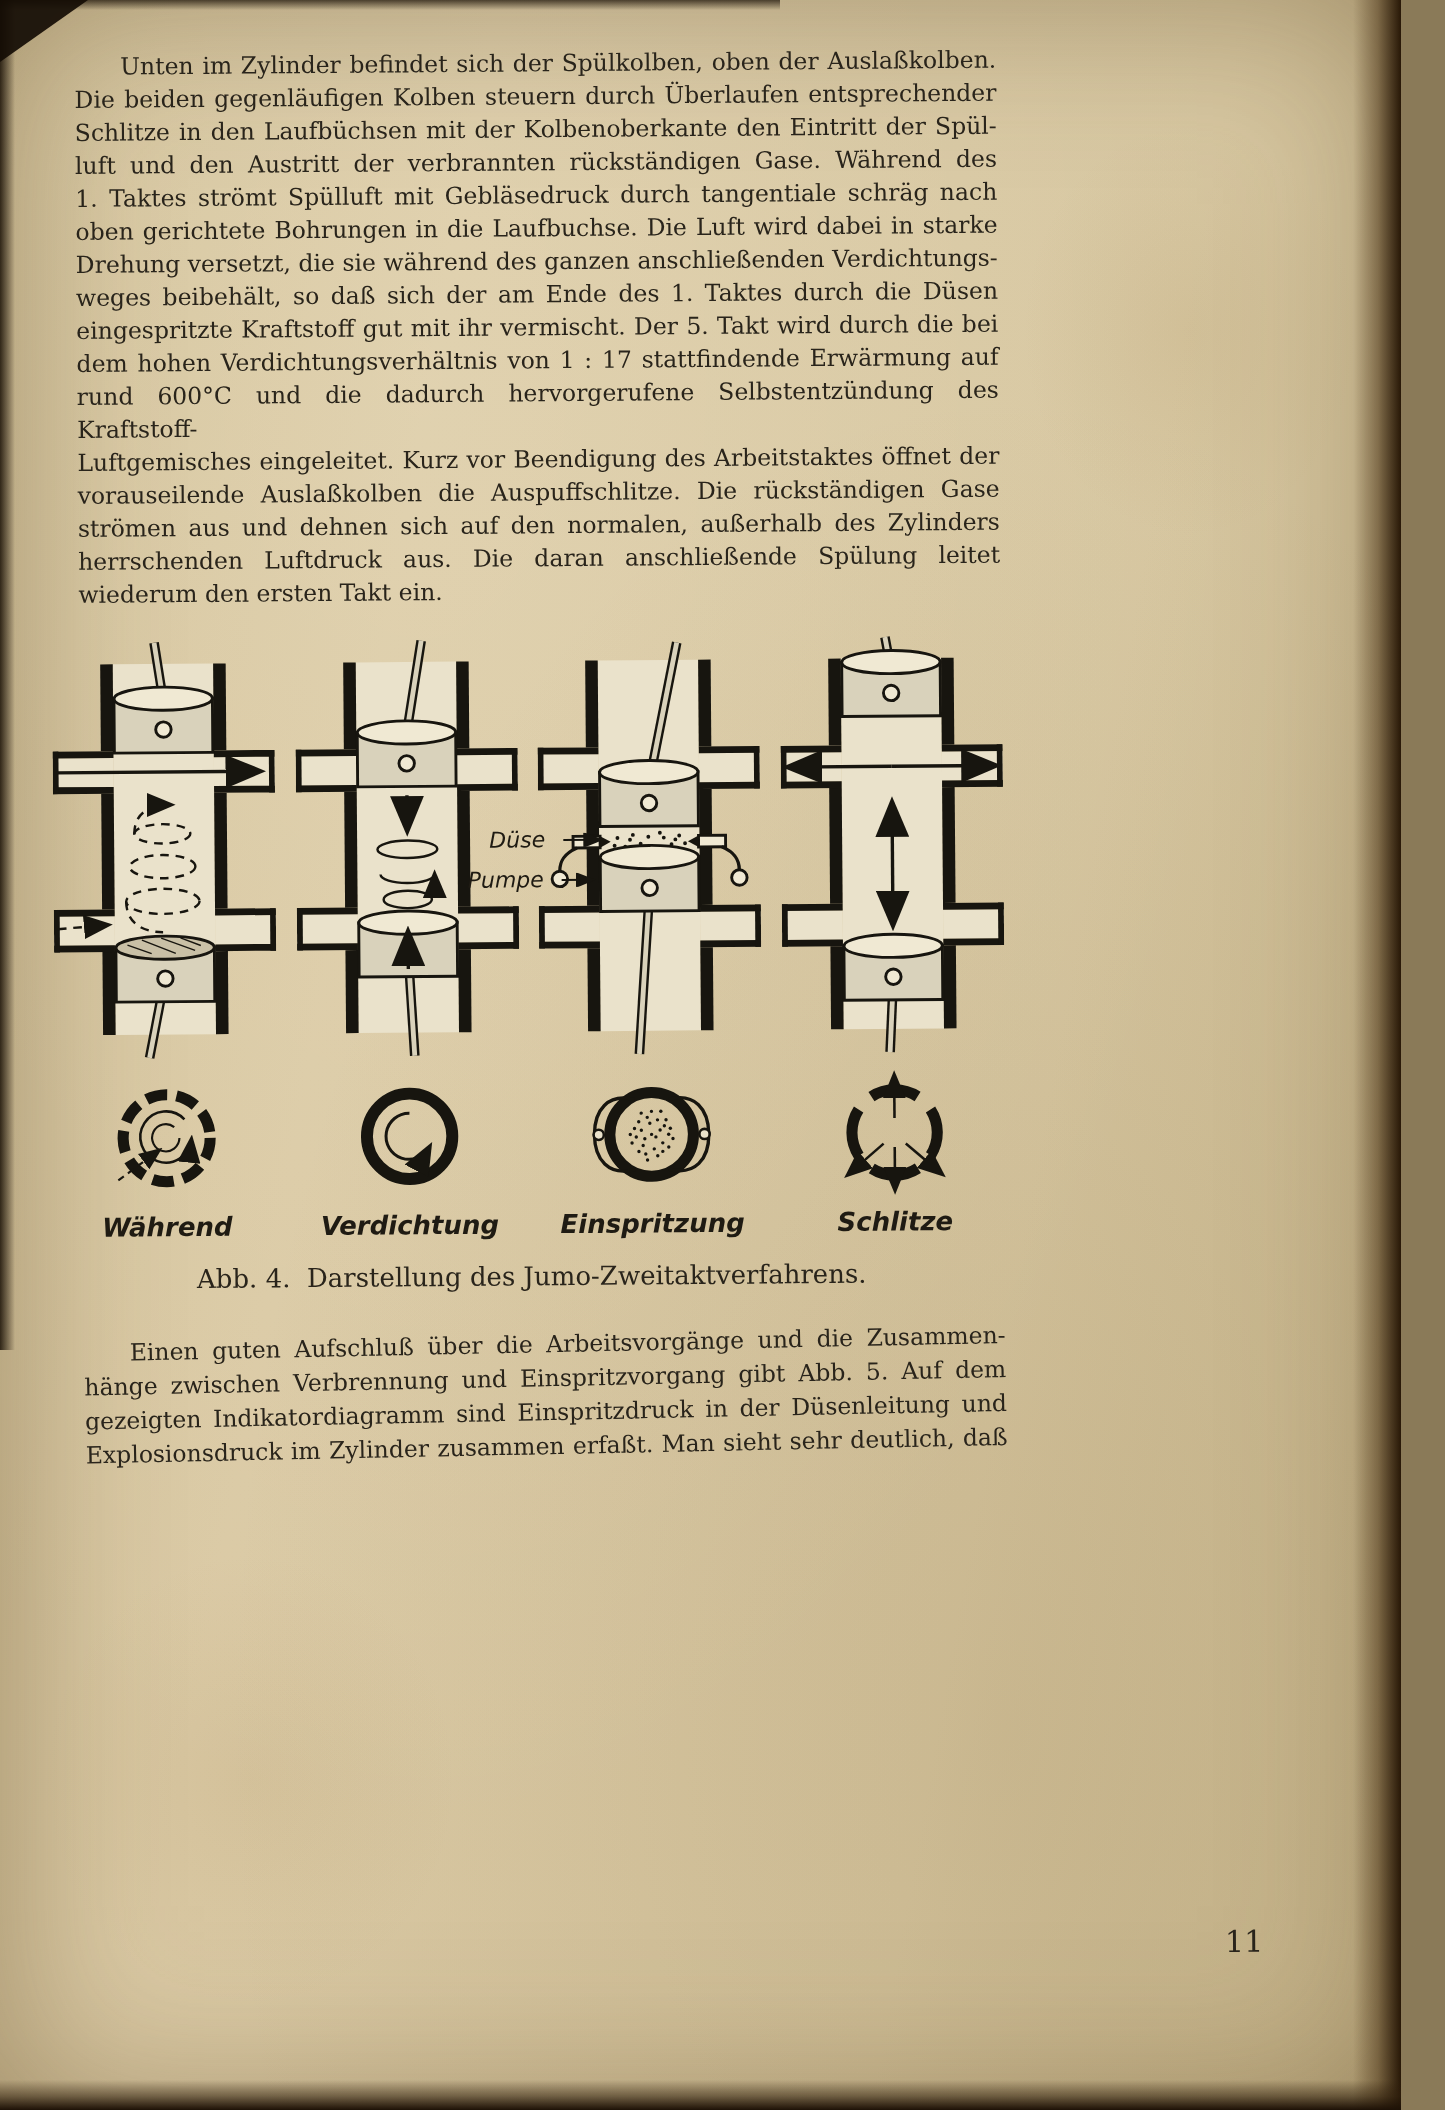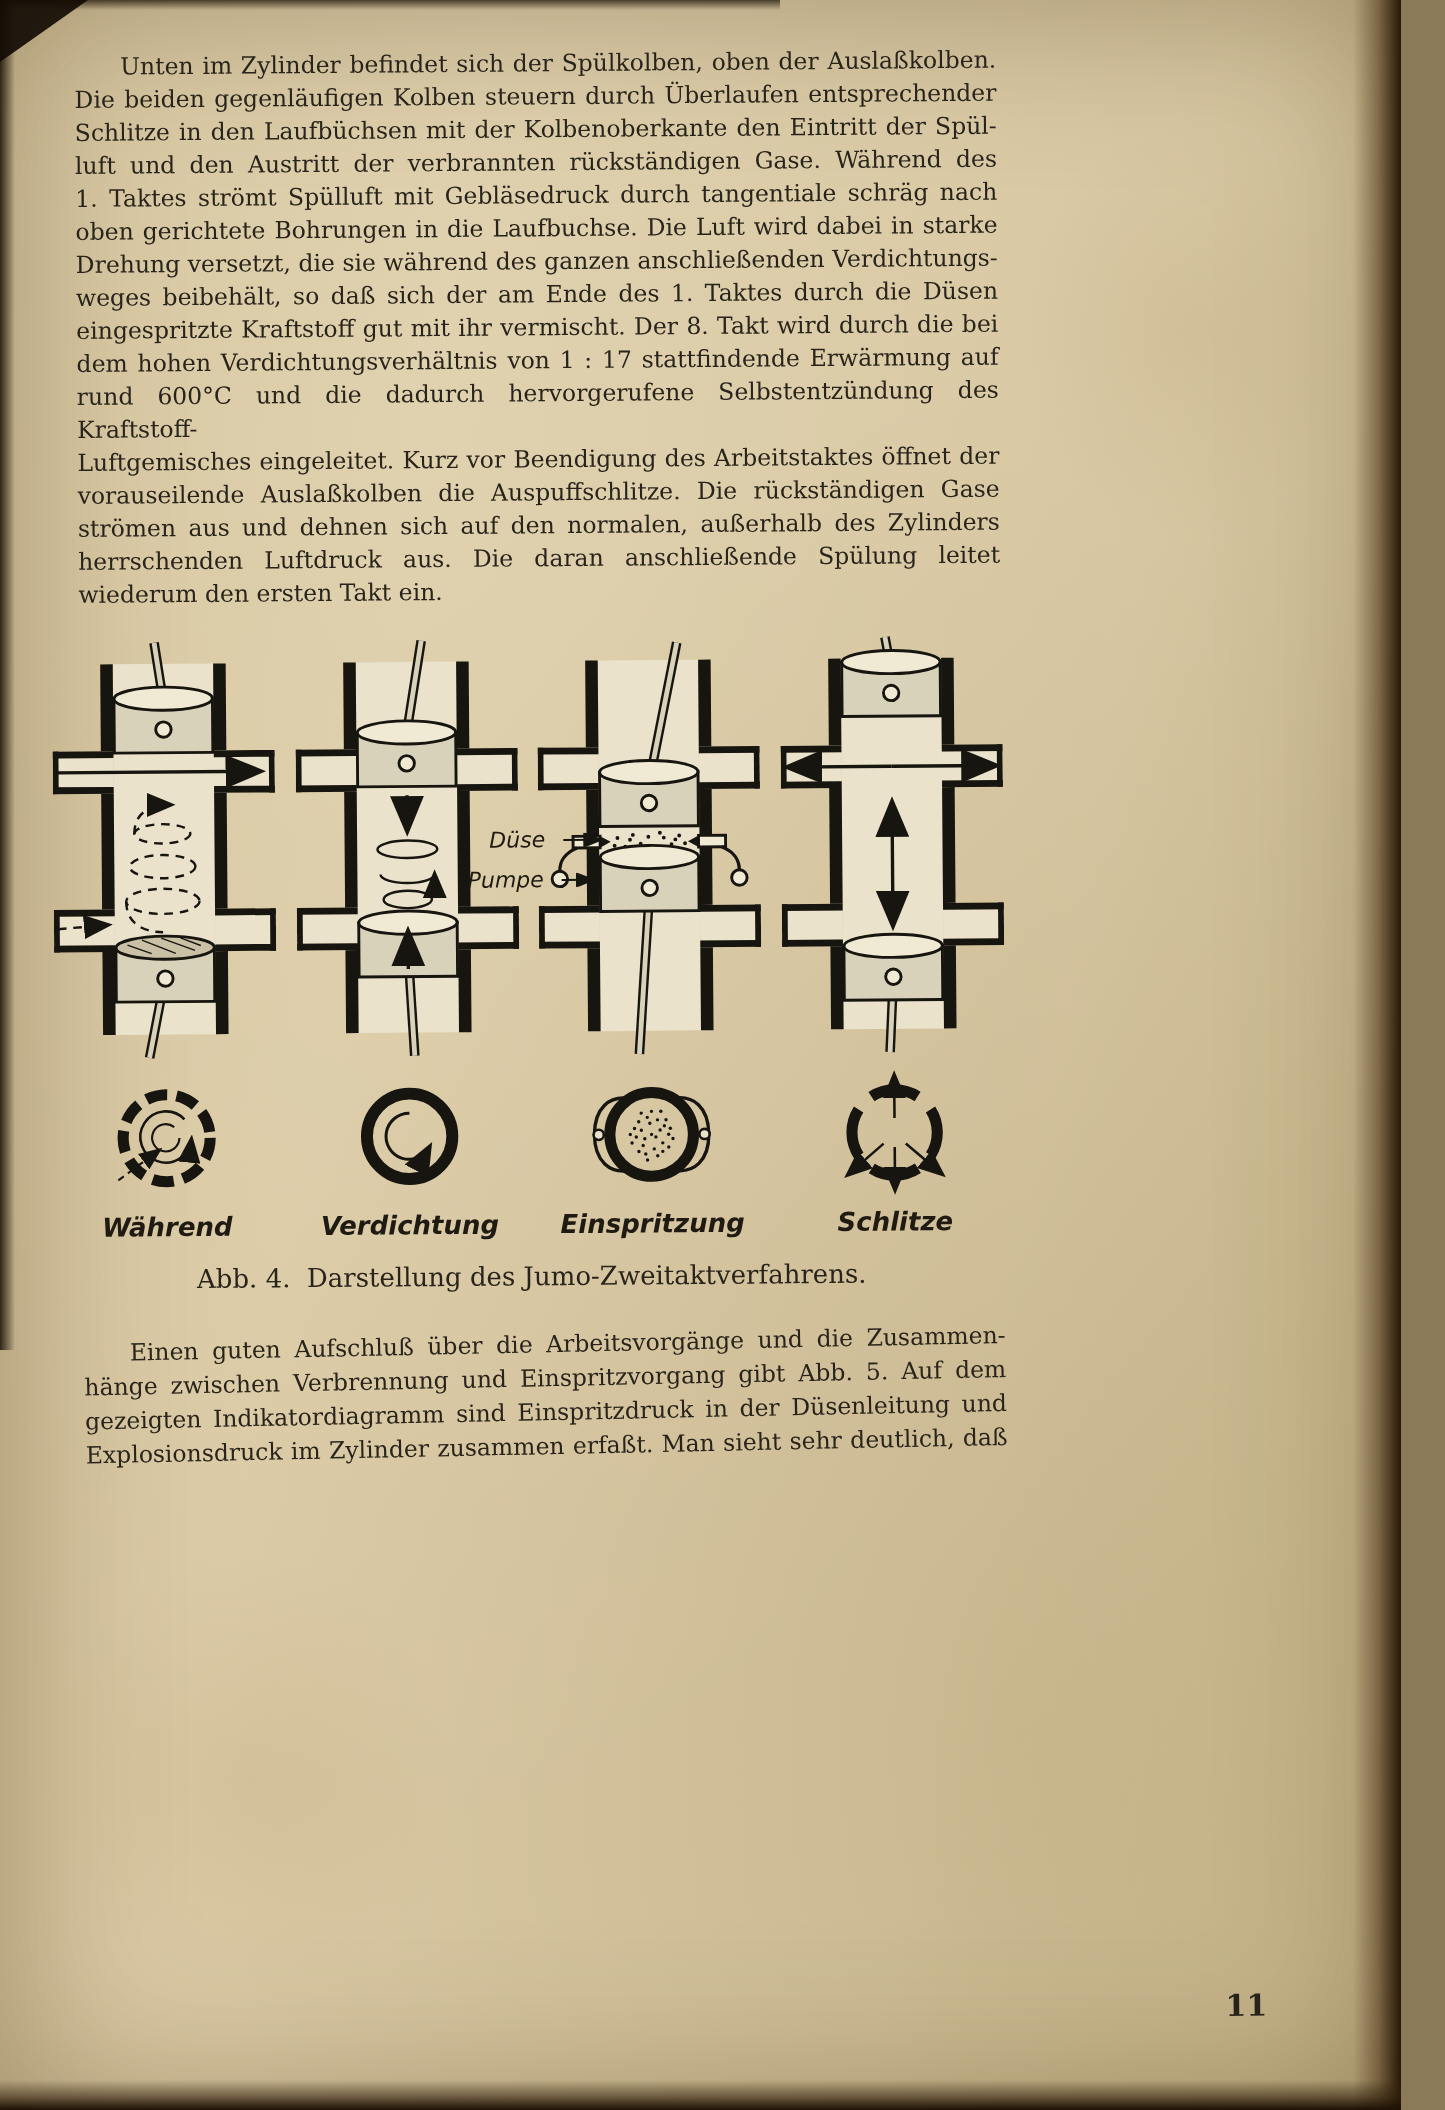--- a/index.html
+++ b/index.html
@@ -48,41 +48,41 @@
   svg.circ { width:128px; height:128px; margin-top:14px; display:block; }
   .stage-label { margin-top:10px; font:italic 700 26px "DejaVu Sans","Liberation Sans",sans-serif; color:#1f1b13; }
   .figcaption { margin-top:22px; text-align:center; font-size:26px; color:#29241b; }
 
   .callout { position:absolute; display:flex; align-items:center; gap:16px;
     font:italic 400 22px "DejaVu Sans","Liberation Sans",sans-serif; color:#1f1b13; }
   .callout-duese { left:436px; top:190px; }
   .callout-pumpe { left:414px; top:230px;align-items:center; }
   .callout svg { display:block; }
 
-  .page-number { position:absolute; left:1218px; top:1992px; font-size:30px; font-weight:700; color:#29241b; }
+  .page-number { position:absolute; left:1218px; top:1928px; font-size:30px; font-weight:400; color:#29241b; }
 </style>
 </head>
 <body>
 
 <div class="page">
   <div class="stain stain-1"></div>
   <div class="stain stain-2"></div>
 
   <div class="content">
 
     <div class="para para1">
         <div class="tline"><span>Unten im Zylinder befindet sich der Spülkolben, oben der Auslaßkolben.</span></div>
         <div class="tline"><span>Die beiden gegenläufigen Kolben steuern durch Überlaufen entsprechender</span></div>
         <div class="tline"><span>Schlitze in den Laufbüchsen mit der Kolbenoberkante den Eintritt der Spül-</span></div>
         <div class="tline"><span>luft und den Austritt der verbrannten rückständigen Gase. Während des</span></div>
         <div class="tline"><span class="b">1. Taktes</span><span> strömt Spülluft mit Gebläsedruck durch tangentiale schräg nach</span></div>
         <div class="tline"><span>oben gerichtete Bohrungen in die Laufbuchse. Die Luft wird dabei in starke</span></div>
         <div class="tline"><span>Drehung versetzt, die sie während des ganzen anschließenden Verdichtungs-</span></div>
         <div class="tline"><span>weges beibehält, so daß sich der am Ende des 1. Taktes durch die Düsen</span></div>
-        <div class="tline"><span>eingespritzte Kraftstoff gut mit ihr vermischt. Der </span><span class="b">8. Takt</span><span> wird durch die bei</span></div>
+        <div class="tline"><span>eingespritzte Kraftstoff gut mit ihr vermischt. Der </span><span class="b">5. Takt</span><span> wird durch die bei</span></div>
         <div class="tline"><span>dem hohen Verdichtungsverhältnis von 1 : 17 stattfindende Erwärmung auf</span></div>
         <div class="tline"><span>rund 600°C und die dadurch hervorgerufene Selbstentzündung des Kraftstoff-</span></div>
         <div class="tline"><span>Luftgemisches eingeleitet. Kurz vor Beendigung des Arbeitstaktes öffnet der</span></div>
         <div class="tline"><span>vorauseilende Auslaßkolben die Auspuffschlitze. Die rückständigen Gase</span></div>
         <div class="tline"><span>strömen aus und dehnen sich auf den normalen, außerhalb des Zylinders</span></div>
         <div class="tline"><span>herrschenden Luftdruck aus. Die daran anschließende Spülung leitet</span></div>
         <div class="tline"><span>wiederum den ersten Takt ein.</span></div>
       </div>
 
     <figure class="figure">

